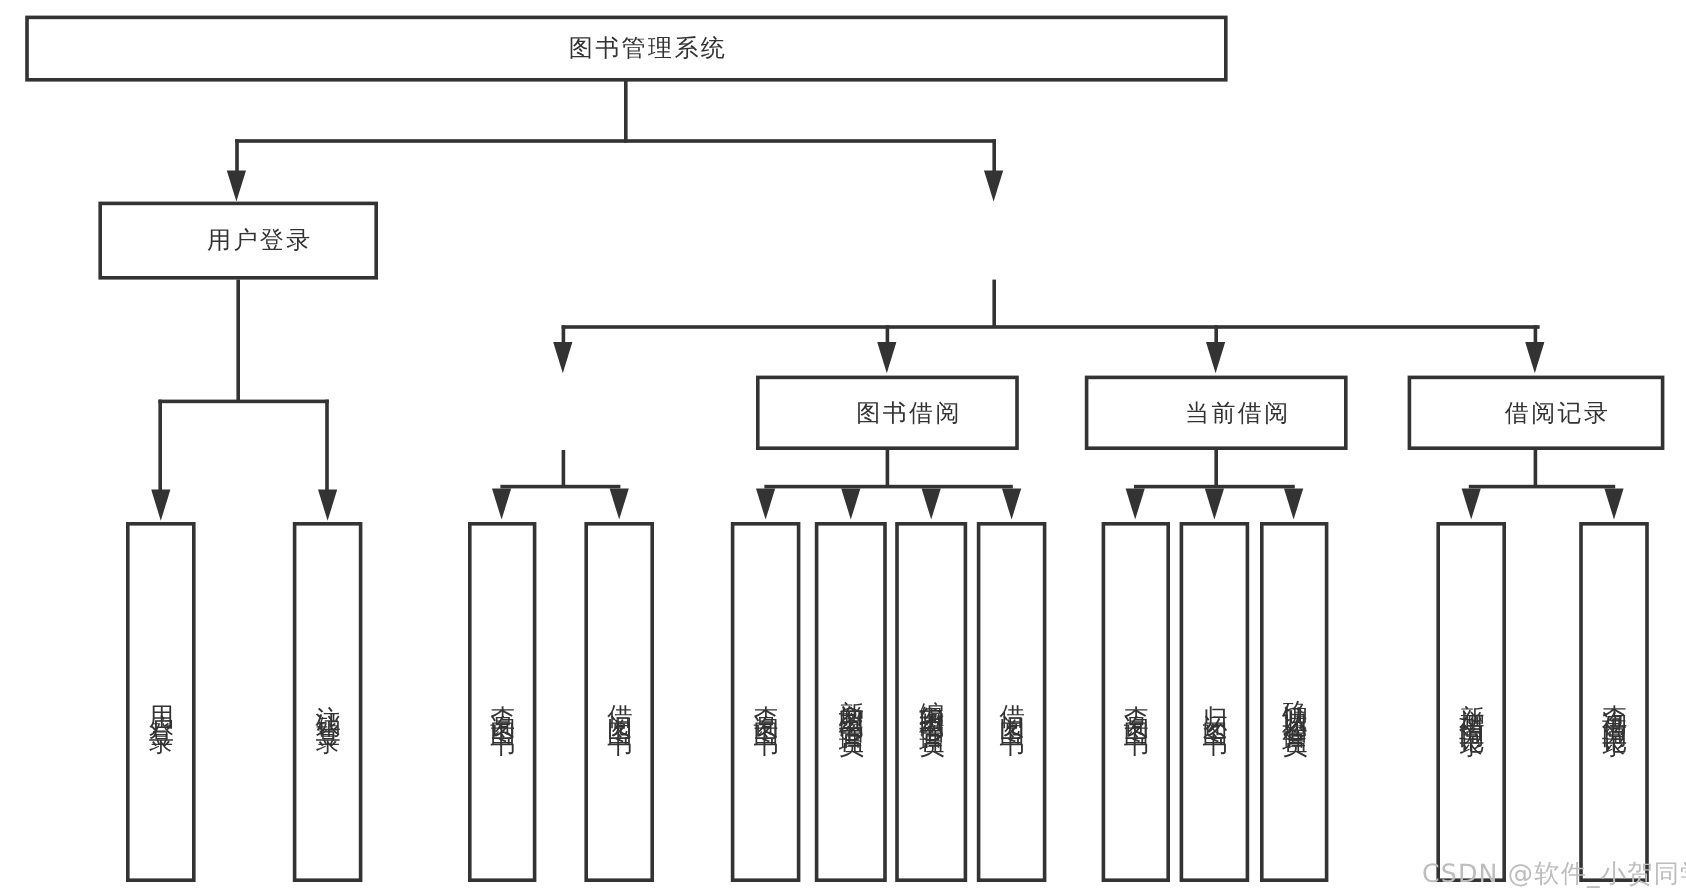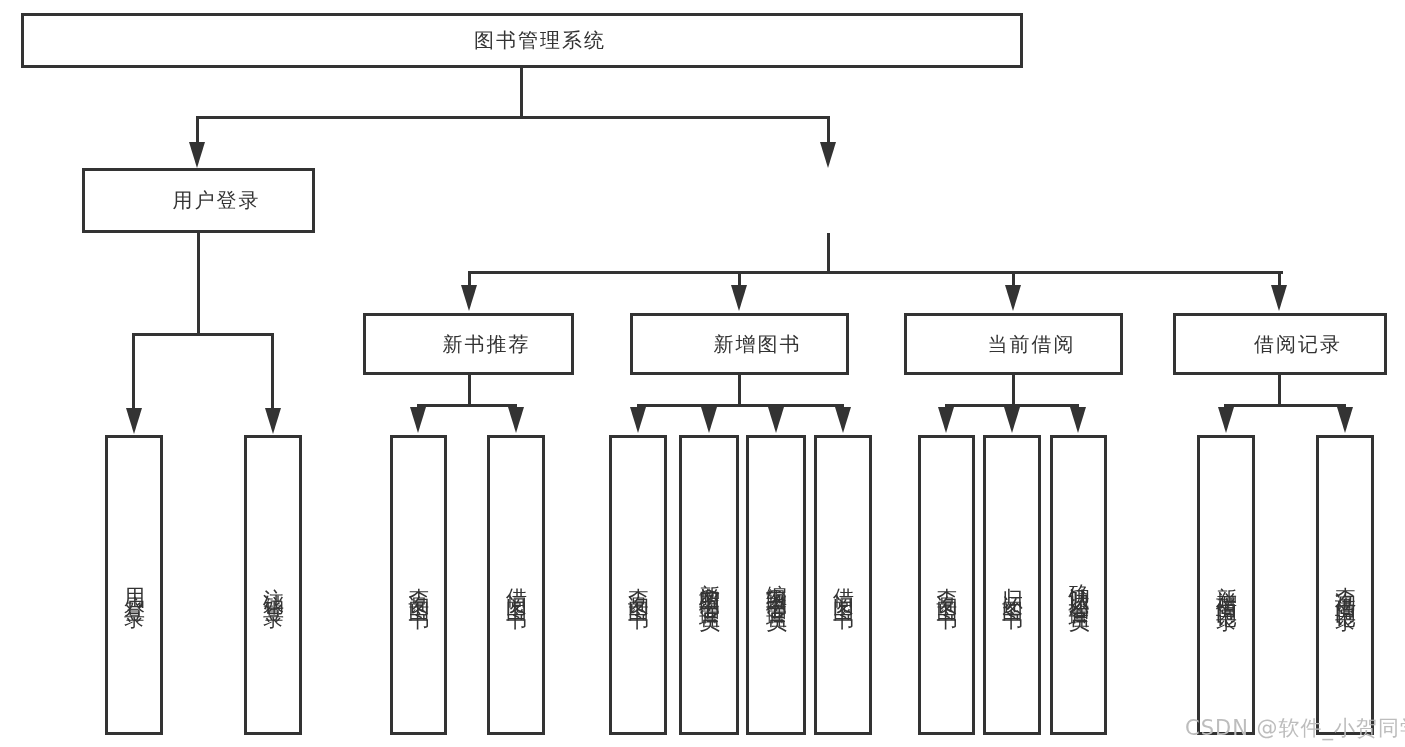--- a/index.html
+++ b/index.html
@@ -92,25 +92,22 @@
   <div class="hl" style="left:468px; top:271px; width:815px;"></div>
   <div class="vl" style="left:468px;  top:271px; height:16px;"></div>
   <div class="vl" style="left:738px;  top:271px; height:16px;"></div>
   <div class="vl" style="left:1012px; top:271px; height:16px;"></div>
   <div class="vl" style="left:1278px; top:271px; height:16px;"></div>
   <div class="arrow" style="left:461px;  top:285px;"></div>
   <div class="arrow" style="left:731px;  top:285px;"></div>
   <div class="arrow" style="left:1005px; top:285px;"></div>
   <div class="arrow" style="left:1271px; top:285px;"></div>
 
-  <div class="box" style="left:363px; top:313px; width:211px; height:62px;">
-    <span>新书推荐</span>
-  </div>
   <div class="box" style="left:630px; top:313px; width:219px; height:62px;">
-    <span>新增图书</span>
+    <span>图书借阅</span>
   </div>
   <div class="box" style="left:1173px; top:313px; width:214px; height:62px;">
     <span>借阅记录</span>
   </div>
   <div class="box" style="left:904px; top:313px; width:219px; height:62px;">
     <span>当前借阅</span>
   </div>
 
   <div class="vl" style="left:468px; top:375px; height:31px;"></div>
   <div class="hl" style="left:417px; top:404px; width:100px;"></div>

